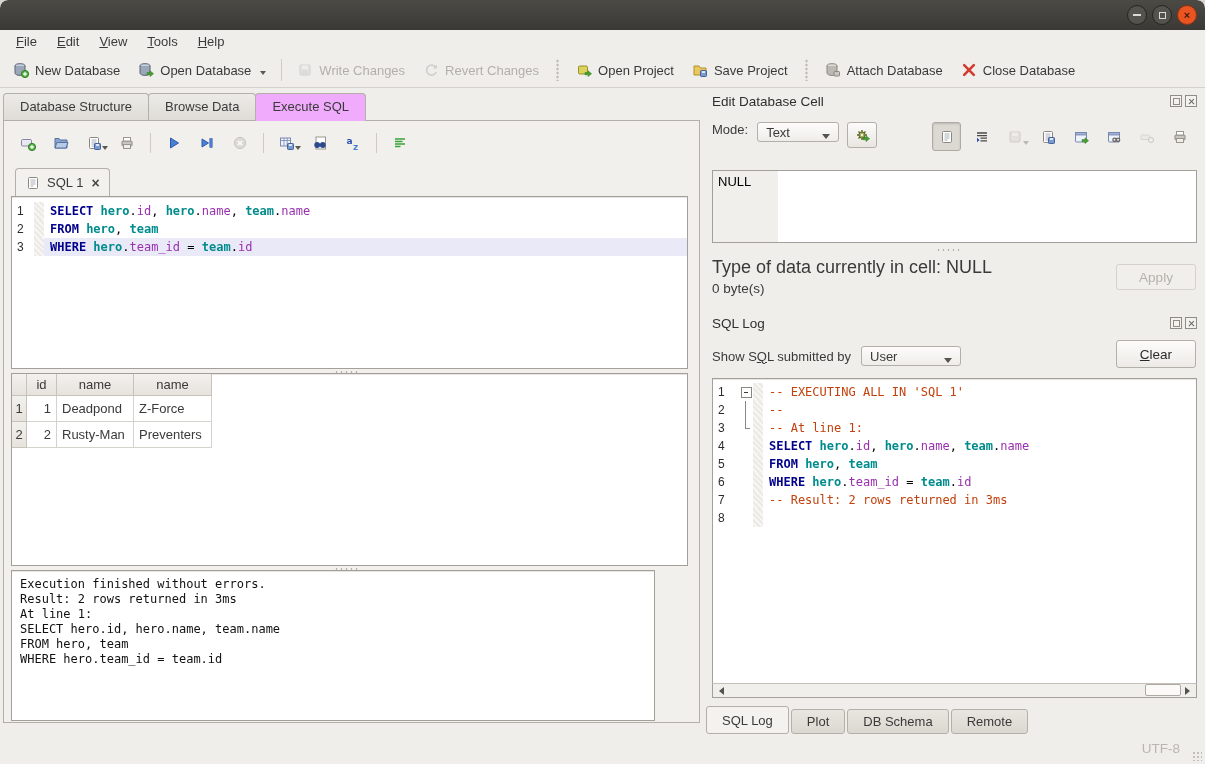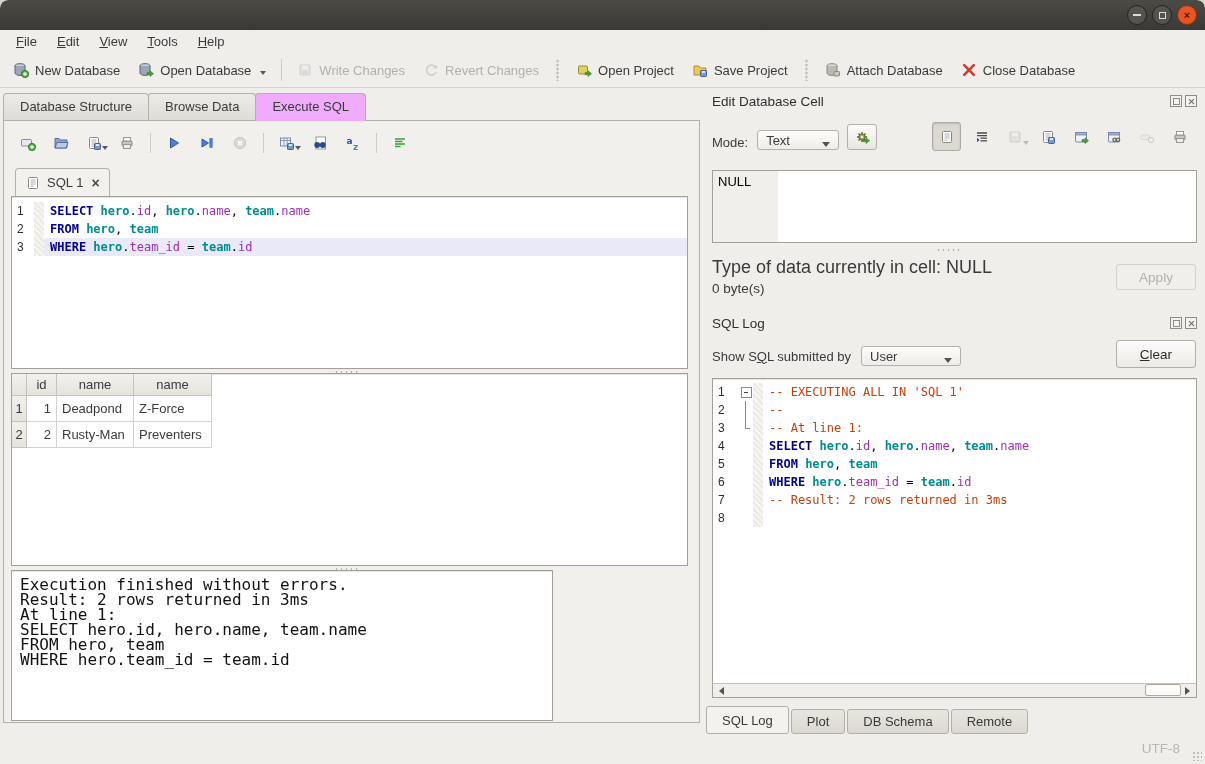--- a/index.html
+++ b/index.html
@@ -85,37 +85,37 @@
   .gcell { border-right:1px solid #d5d2cc; border-bottom:1px solid #d5d2cc; padding:0 5px; display:flex; align-items:center; overflow:hidden; }
   .ghead { background:linear-gradient(#f3f1ee,#e6e3dd); border-right:1px solid #c7c3bc; border-bottom:1px solid #c7c3bc; justify-content:center; }
   .grow.header { height:22px; }
   .grow.datarow { height:26px; }
   .c-corner { width:15px; flex:none; }
   .c-0 { width:30px; flex:none; justify-content:flex-end; }
   .c-1 { width:77px; flex:none; }
   .c-2 { width:78px; flex:none; }
   .grow .c-0.ghead, .grow .c-1.ghead, .grow .c-2.ghead { justify-content:center; }
 
-  .msg { position:absolute; left:7px; top:449px; width:542px; height:151px; padding:6px 8px;
-    font-family:"DejaVu Sans Mono",monospace; font-size:16px; line-height:15px; white-space:pre; color:#111; }
+  .msg { position:absolute; left:7px; top:449px; width:644px; height:151px; padding:6px 8px;
+    font-family:"DejaVu Sans Mono",monospace; font-size:12px; line-height:15px; white-space:pre; color:#111; }
 
   .split-dots { position:absolute; width:26px; height:4px;
     background-image:radial-gradient(#b3b0a9 1px, transparent 1.2px); background-size:5px 4px; }
 
   
   .dock { position:absolute; left:706px; top:92px; width:493px; height:642px; }
   .dock-title { position:absolute; left:6px; font-size:13.5px; color:#2f2f2f; }
   .dock-btns { position:absolute; right:2px; display:flex; gap:3px; }
   .dtbtn { width:12px; height:12px; border:1px solid #8f8c86; background:#f4f2ef; position:relative; }
   .dtbtn.float::after { content:''; position:absolute; left:2px; top:2px; width:5px; height:5px; border:1px solid #8f8c86; }
   .dtbtn.closep::before, .dtbtn.closep::after { content:''; position:absolute; left:1.5px; top:4.5px; width:7px; height:1.4px; background:#6a6762; }
   .dtbtn.closep::before { transform:rotate(45deg); }
   .dtbtn.closep::after { transform:rotate(-45deg); }
 
-  .mode-row { position:absolute; left:6px; top:30px; height:28px; display:flex; align-items:flex-end; }
+  .mode-row { position:absolute; left:6px; top:30px; height:28px; display:flex; align-items:flex-start; }
   .combo { height:20px; border:1px solid #b3afa9; border-radius:3px; background:linear-gradient(#fdfcfb,#efede9);
     display:flex; align-items:center; padding:0 24px 0 8px; position:relative; }
   .combo::after { content:''; position:absolute; right:8px; top:11px; border:4px solid transparent; border-top:5px solid #55534e; }
   .gear-btn { width:30px; height:26px; margin-left:8px; border:1px solid #b3afa9; border-radius:3px;
     background:linear-gradient(#fdfcfb,#e9e6e1); display:flex; align-items:center; justify-content:center; }
 
   .cell-icons { position:absolute; left:226px; top:30px; display:flex; align-items:center; gap:8px; }
   .ci { width:25px; height:25px; display:flex; align-items:center; justify-content:center; position:relative; }
   .ci.pressed { background:#dcd9d3; border:1px solid #aeaaa4; border-radius:3px; box-shadow:inset 0 1px 2px rgba(0,0,0,.15); width:29px; height:29px; }
   .ci.disabled { opacity:.5; }

